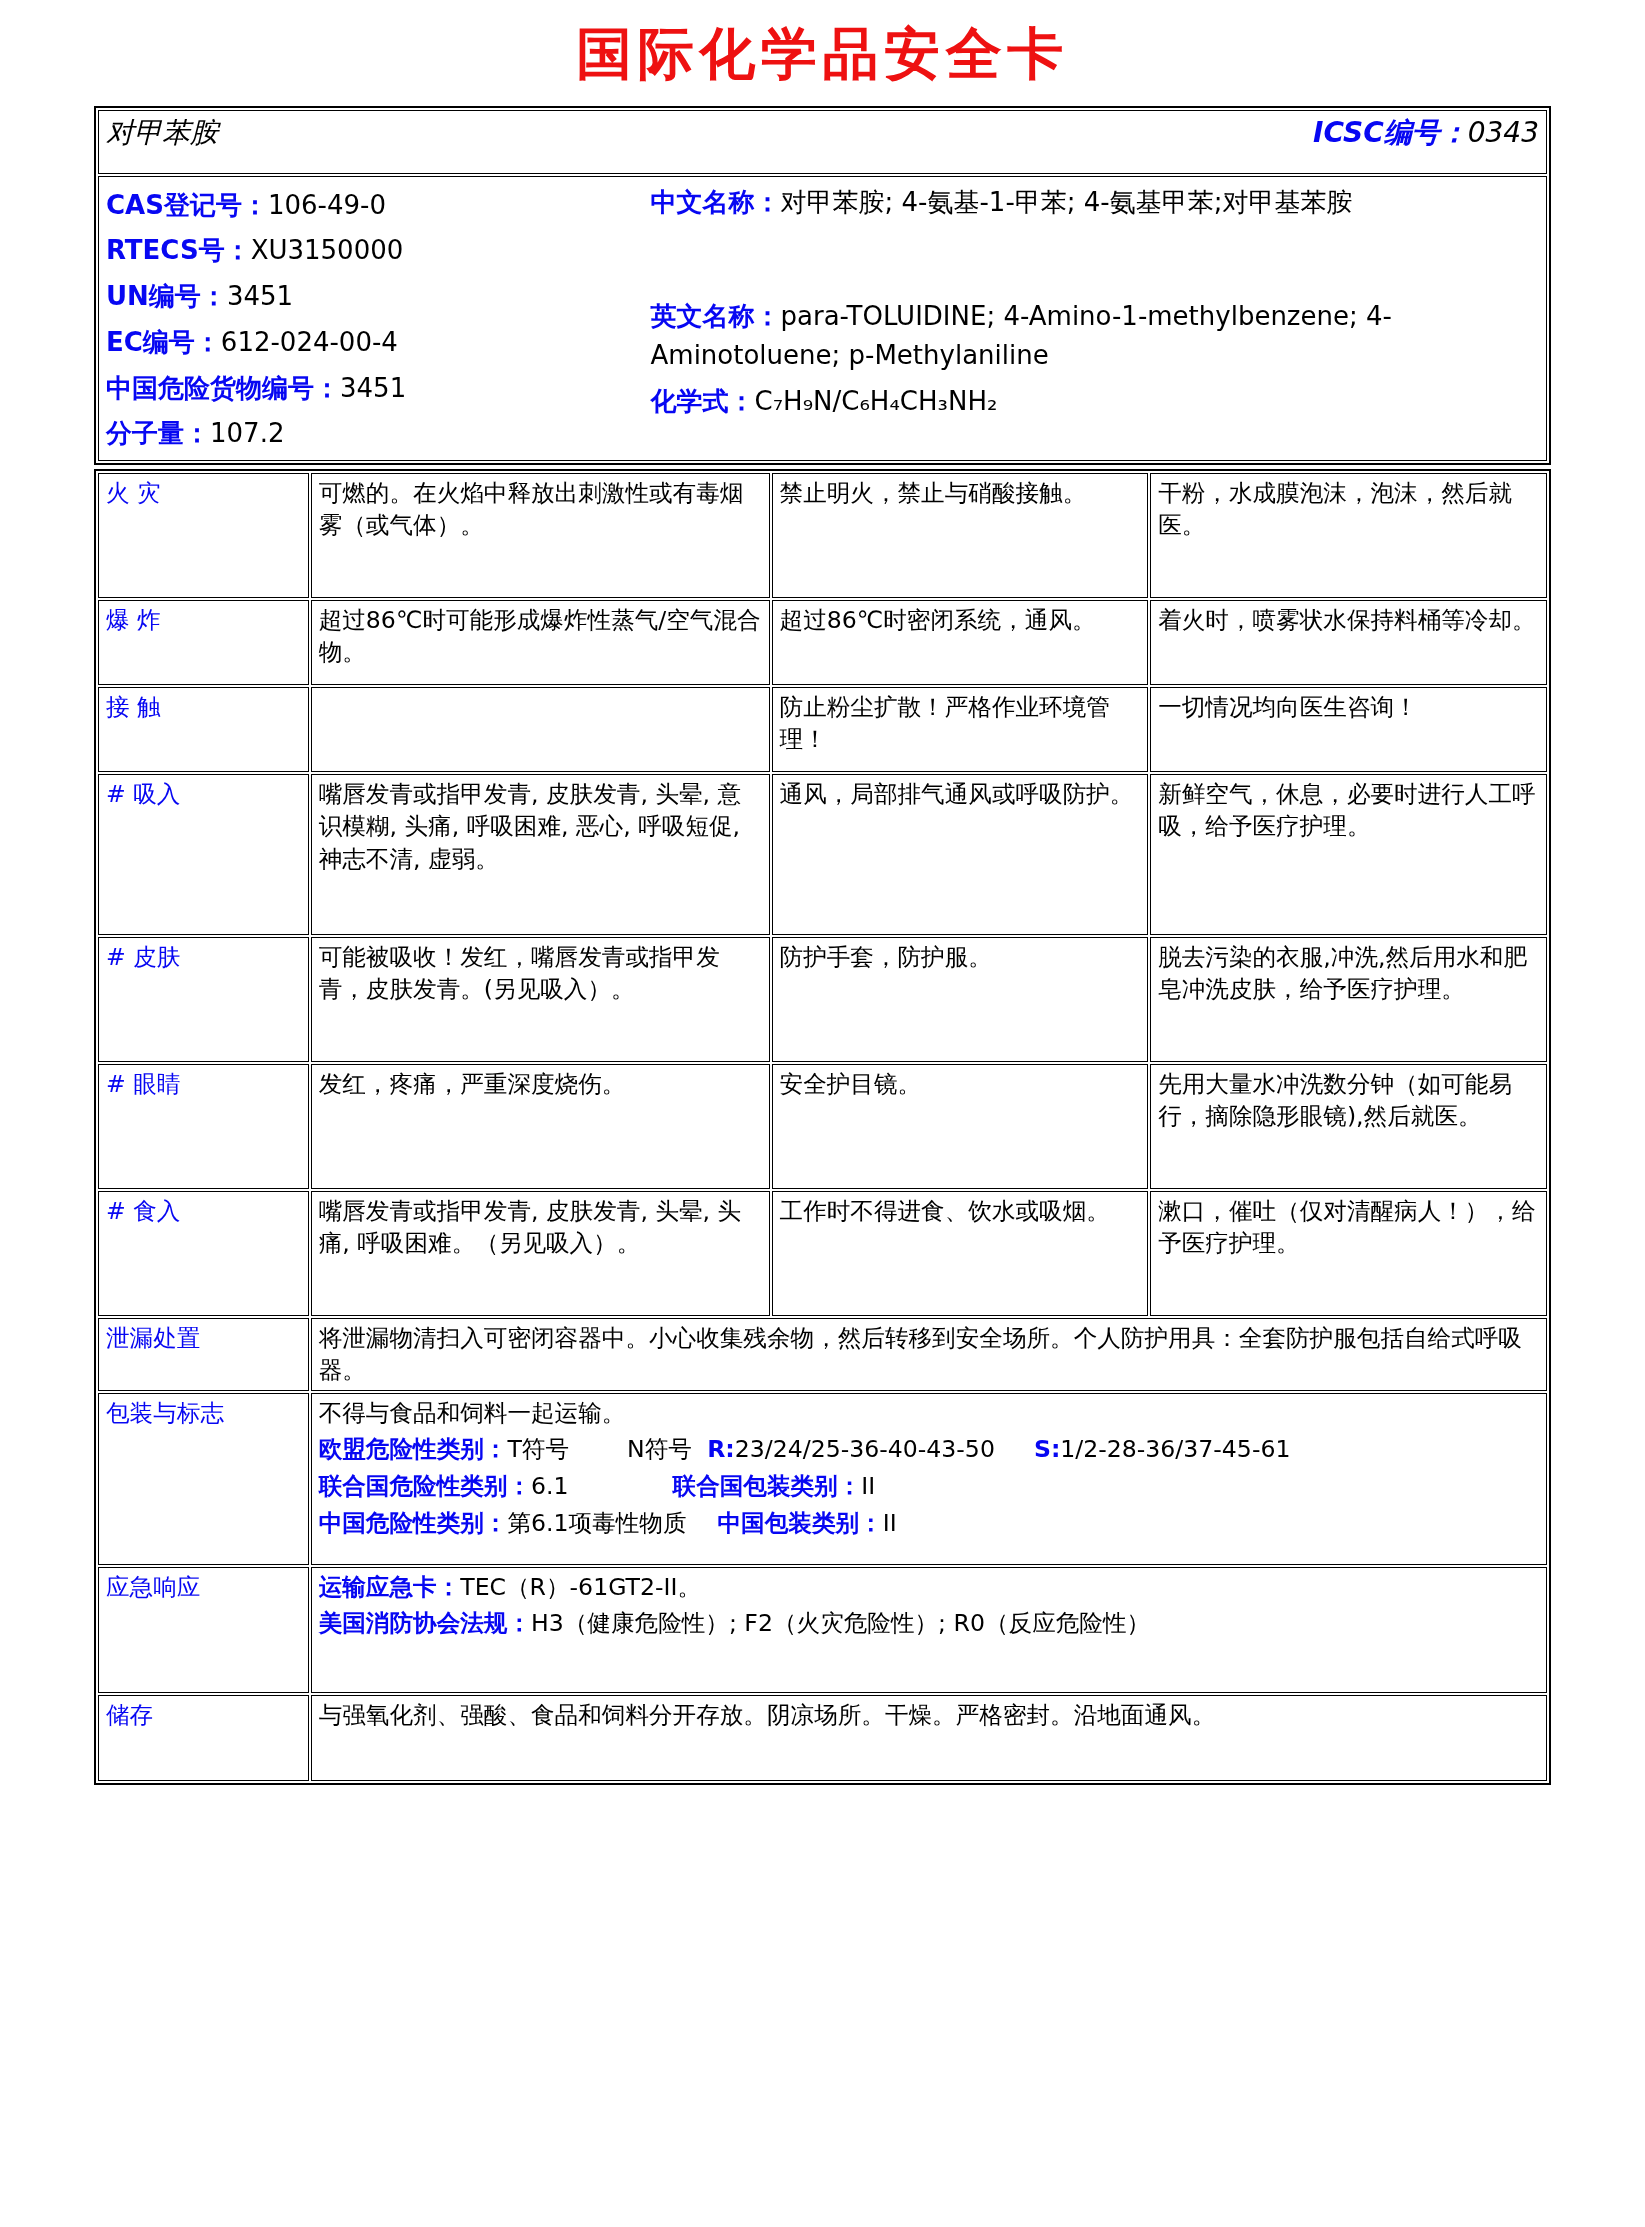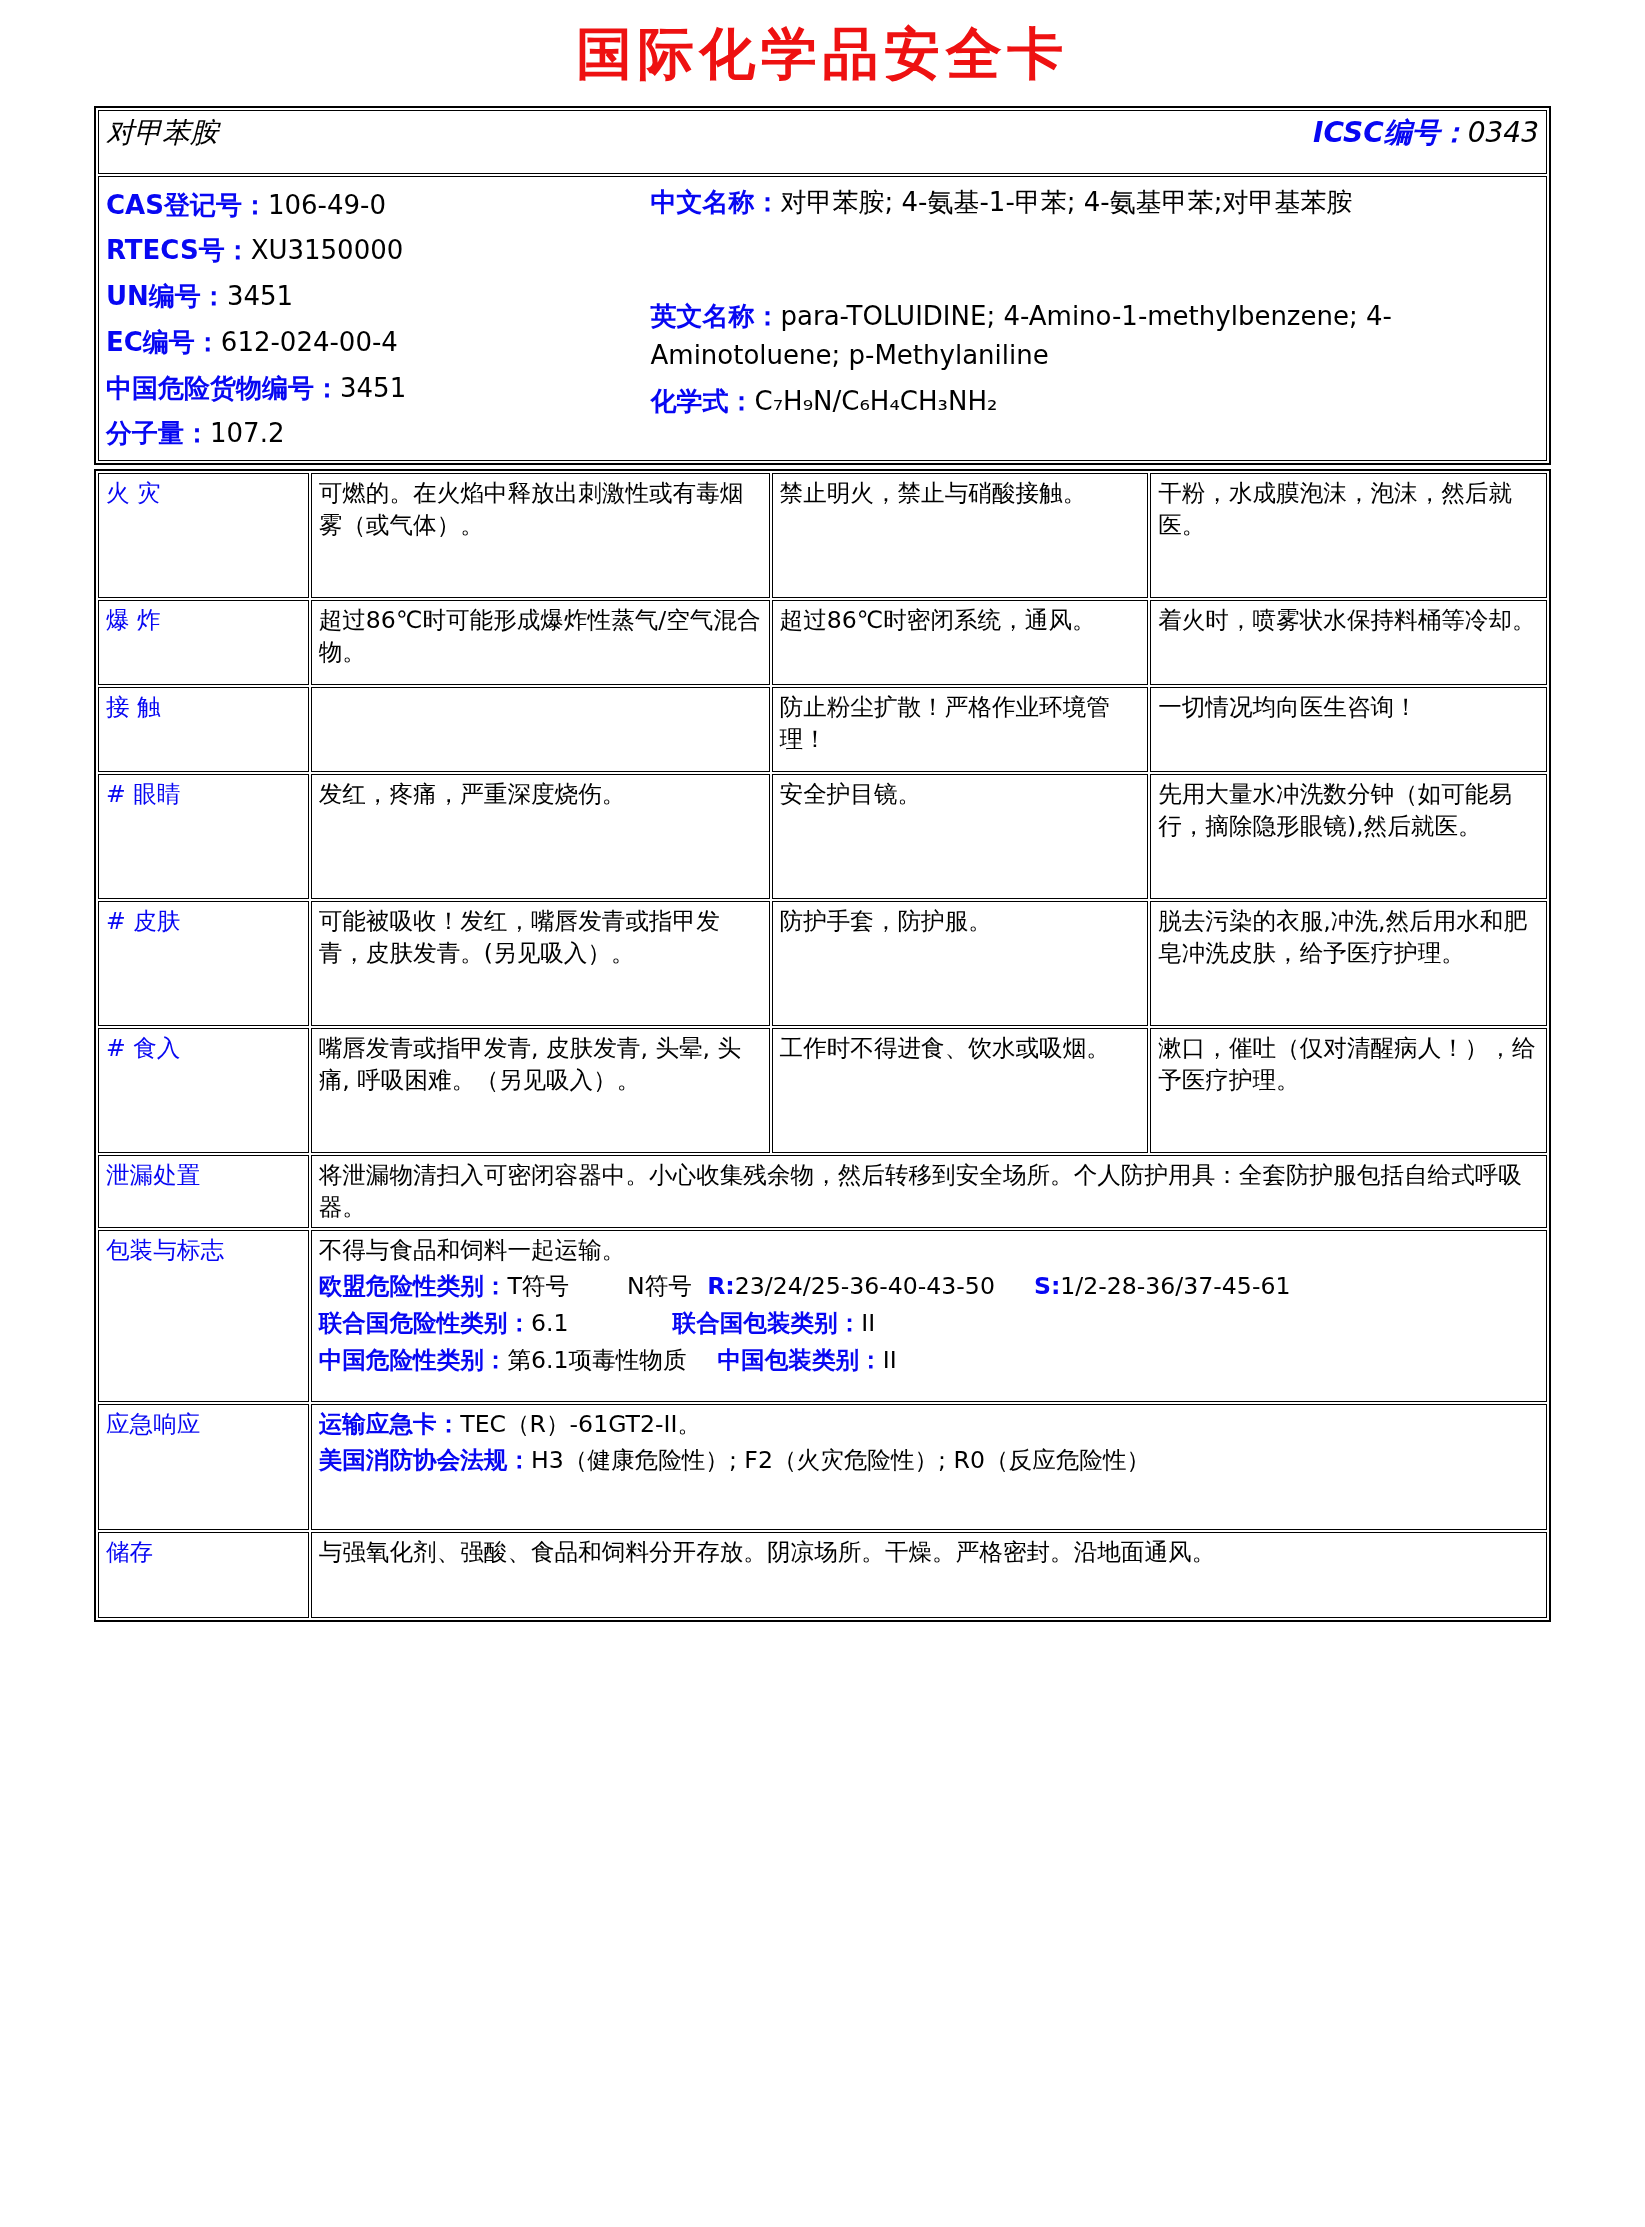--- a/index.html
+++ b/index.html
@@ -139,36 +139,42 @@
       <td class="body-cell">着火时，喷雾状水保持料桶等冷却。</td>
     </tr>
 
     <tr style="height:85px">
       <td class="row-label">接 触</td>
       <td class="body-cell"></td>
       <td class="body-cell">防止粉尘扩散！严格作业环境管理！</td>
       <td class="body-cell">一切情况均向医生咨询！</td>
     </tr>
 
+    <tr style="height:161px">
+      <td class="row-label"># 吸入</td>
+      <td class="body-cell">嘴唇发青或指甲发青, 皮肤发青, 头晕, 意识模糊, 头痛, 呼吸困难, 恶心, 呼吸短促, 神志不清, 虚弱。</td>
+      <td class="body-cell">通风，局部排气通风或呼吸防护。</td>
+      <td class="body-cell">新鲜空气，休息，必要时进行人工呼吸，给予医疗护理。</td>
+    </tr>
+
+    <tr style="height:125px">
+      <td class="row-label"># 皮肤</td>
+      <td class="body-cell">可能被吸收！发红，嘴唇发青或指甲发青，皮肤发青。(另见吸入）。</td>
+      <td class="body-cell">防护手套，防护服。</td>
+      <td class="body-cell">脱去污染的衣服,冲洗,然后用水和肥皂冲洗皮肤，给予医疗护理。</td>
+    </tr>
 
     <tr style="height:125px">
       <td class="row-label"># 眼睛</td>
       <td class="body-cell">发红，疼痛，严重深度烧伤。</td>
       <td class="body-cell">安全护目镜。</td>
       <td class="body-cell">先用大量水冲洗数分钟（如可能易行，摘除隐形眼镜),然后就医。</td>
     </tr>
 
     <tr style="height:125px">
-      <td class="row-label"># 皮肤</td>
-      <td class="body-cell">可能被吸收！发红，嘴唇发青或指甲发青，皮肤发青。(另见吸入）。</td>
-      <td class="body-cell">防护手套，防护服。</td>
-      <td class="body-cell">脱去污染的衣服,冲洗,然后用水和肥皂冲洗皮肤，给予医疗护理。</td>
-    </tr>
-
-    <tr style="height:125px">
       <td class="row-label"># 食入</td>
       <td class="body-cell">嘴唇发青或指甲发青, 皮肤发青, 头晕, 头痛, 呼吸困难。（另见吸入）。</td>
       <td class="body-cell">工作时不得进食、饮水或吸烟。</td>
       <td class="body-cell">漱口，催吐（仅对清醒病人！），给予医疗护理。</td>
     </tr>
 
     <tr style="height:72px">
       <td class="row-label">泄漏处置</td>
       <td class="body-cell" colspan="3">将泄漏物清扫入可密闭容器中。小心收集残余物，然后转移到安全场所。个人防护用具：全套防护服包括自给式呼吸器。</td>
     </tr>

